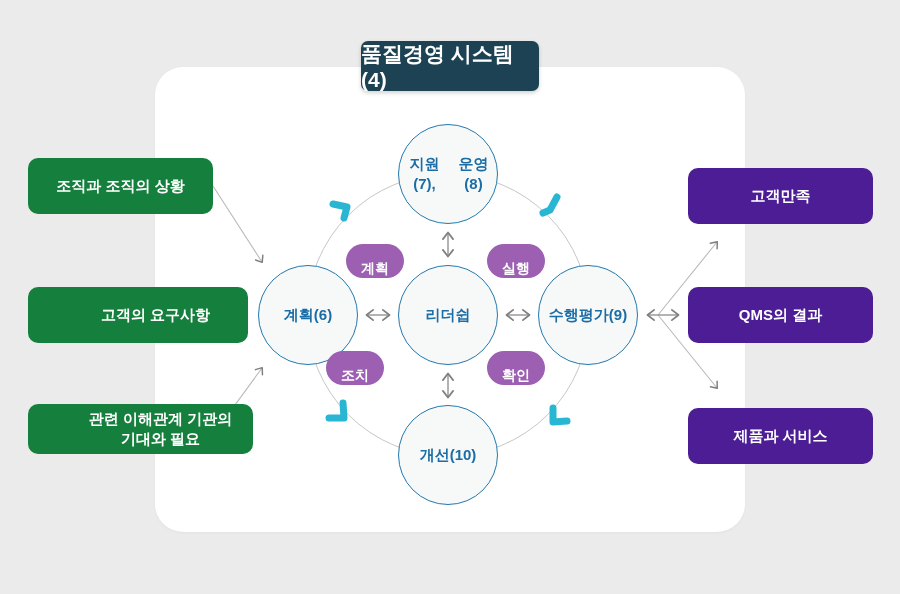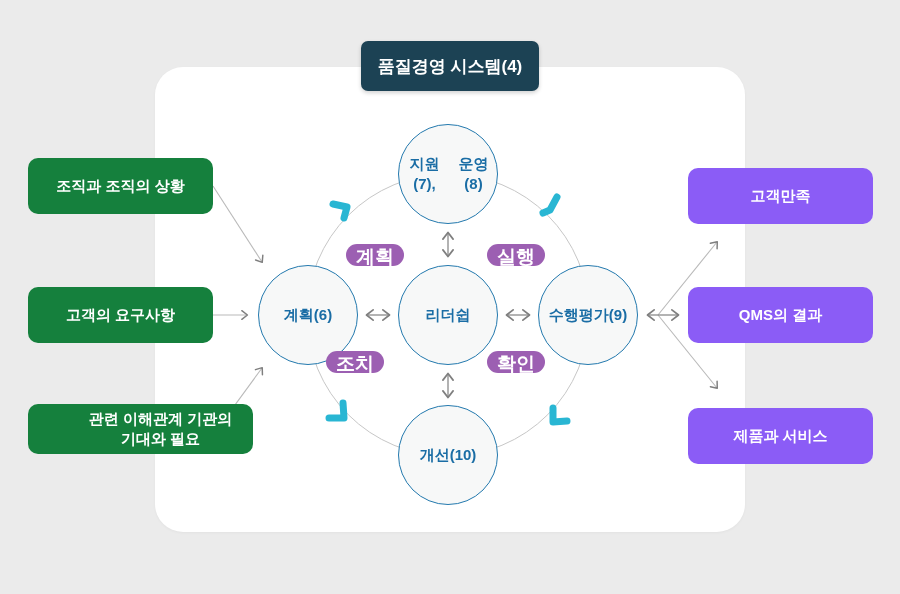--- a/index.html
+++ b/index.html
@@ -16,60 +16,60 @@
     background:#ffffff;border-radius:28px;
     box-shadow:0 1px 3px rgba(0,0,0,0.04);
   }
 
   svg.connectors{position:absolute;left:0;top:0;z-index:2;}
 
   .header-box{
     position:absolute;left:361px;top:41px;width:178px;height:50px;
     background:#1c4254;border-radius:7px;
     display:flex;align-items:center;justify-content:center;
-    color:#ffffff;font-size:17px;font-weight:700;
+    color:#ffffff;font-size:21px;font-weight:700;
     box-shadow:0 2px 4px rgba(0,0,0,0.18);
     z-index:5;
   }
 
   .side-box{
     position:absolute;width:185px;
     display:flex;align-items:center;justify-content:center;
     color:#ffffff;font-size:15px;font-weight:600;
     border-radius:10px;text-align:center;line-height:1.35;
     z-index:4;
   }
   .side-box .lbl{white-space:pre-line;}
   .left-box{left:28px;background:#15803d;}
-  .right-box{left:688px;background:#8b5cf6;justify-content:center;}
+  .right-box{left:688px;background:#4c1d95;justify-content:center;}
   .lb1{top:158px;height:56px;}
-  .lb2{top:287px;height:56px;}
+  .lb2{top:287px;height:56px;padding-left:35px;}
   .lb3{top:404px;height:50px;padding-left:40px;}
   .rb1{top:168px;height:56px;}
   .rb2{top:287px;height:56px;}
   .rb3{top:408px;height:56px;}
 
   .node{
     position:absolute;width:100px;height:100px;border-radius:50%;
     background:#f7f8f8;border:1.6px solid #2379ae;
     box-sizing:border-box;
     display:flex;flex-direction:row;align-items:center;justify-content:center;
     color:#1a6da5;font-size:15px;font-weight:700;line-height:1.35;
     text-align:center;z-index:3;
   }
   .node-top{left:398px;top:124px;}
   .node-left{left:258px;top:265px;}
   .node-center{left:398px;top:265px;}
   .node-right{left:538px;top:265px;}
   .node-bottom{left:398px;top:405px;}
 
   .pill{
-    position:absolute;width:58px;height:22px;border-radius:17px;
-    background:#9c5fb2;color:#ffffff;font-size:19px;font-weight:600;
-    display:flex;align-items:flex-start;justify-content:center;
+    position:absolute;width:58px;height:34px;border-radius:17px;
+    background:#9c5fb2;color:#ffffff;font-size:14px;font-weight:600;
+    display:flex;align-items:flex-end;justify-content:center;
     z-index:4;
   }
   .pill-plan{left:346px;top:244px;}
   .pill-do{left:487px;top:244px;}
   .pill-act{left:326px;top:351px;}
   .pill-check{left:487px;top:351px;}
 </style>
 </head>
 <body>
 

